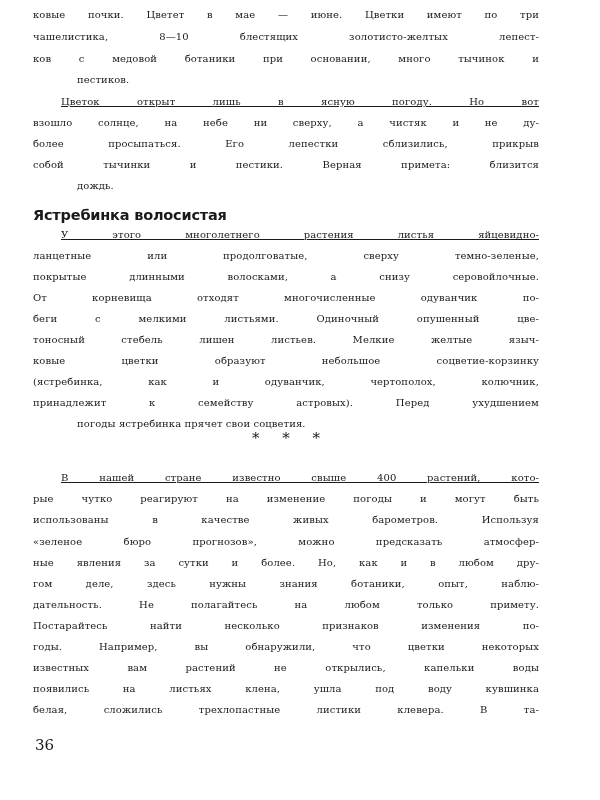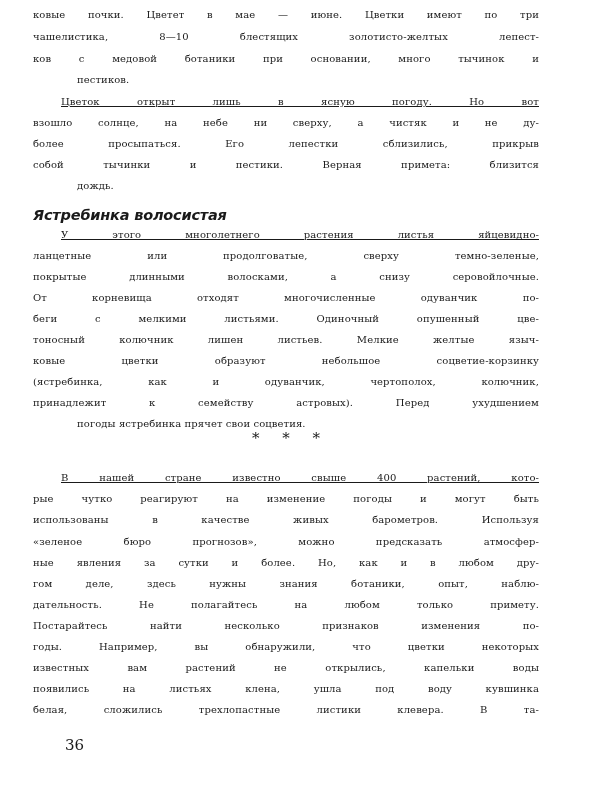--- a/index.html
+++ b/index.html
@@ -10,27 +10,27 @@
     .page { position: absolute; left: 33px; top: 0; width: 506px; }
     .line {
       position: absolute; left: 0; width: 506px; height: 20px;
       font-size: 10px; line-height: 20px; white-space: nowrap;
       text-align: justify; text-align-last: justify; letter-spacing: 0.1px;
     }
     .line.last { text-align-last: left; margin-left: 44px; }
     .line.indent { padding-left: 28px; width: 478px; text-decoration: underline; }
     .heading {
       position: absolute; left: 0; font-family: "DejaVu Sans", "Liberation Sans", sans-serif;
-      font-weight: bold; font-size: 14.5px; line-height: 20px; letter-spacing: -0.2px; font-style: italic;
+      font-weight: bold; font-size: 14.5px; line-height: 20px; letter-spacing: -0.2px;
     }
     .stars {
       position: absolute; left: 0; width: 506px; text-align: center; font-size: 15px; line-height: 20px;
       word-spacing: 18px;
     }
-    .pagenum { position: absolute; left: 2px; font-size: 15px; line-height: 20px; margin-left: 30px; }
+    .pagenum { position: absolute; left: 2px; font-size: 15px; line-height: 20px; }
   </style>
 </head>
 <body>
 
 <div class="page">
 
   <div class="line" style="top:5px">ковые почки. Цветет в мае — июне. Цветки имеют по три</div>
   <div class="line" style="top:27px">чашелистика, 8—10 блестящих золотисто-желтых лепест-</div>
   <div class="line" style="top:49px">ков с медовой ботаники при основании, много тычинок и</div>
   <div class="line last" style="top:70px">пестиков.</div>
@@ -41,21 +41,21 @@
   <div class="line" style="top:155px">собой  тычинки и пестики.  Верная  примета:  близится</div>
   <div class="line last" style="top:176px">дождь.</div>
 
   <div class="heading" style="top:205px">Ястребинка волосистая</div>
 
   <div class="line indent" style="top:225px">У этого многолетнего растения  листья  яйцевидно-</div>
   <div class="line" style="top:246px">ланцетные или продолговатые,  сверху  темно-зеленые,</div>
   <div class="line" style="top:267px">покрытые длинными волосками, а снизу серовойлочные.</div>
   <div class="line" style="top:288px">От корневища отходят многочисленные одуванчик по-</div>
   <div class="line" style="top:309px">беги с мелкими листьями. Одиночный опушенный цве-</div>
-  <div class="line" style="top:330px">тоносный колючник лишен листьев. Мелкие желтые языч-</div>
+  <div class="line" style="top:330px">тоносный стебель лишен листьев. Мелкие желтые языч-</div>
   <div class="line" style="top:351px">ковые цветки образуют  небольшое  соцветие-корзинку</div>
   <div class="line" style="top:372px">(ястребинка, как и одуванчик, чертополох,  колючник,</div>
   <div class="line" style="top:393px">принадлежит к семейству астровых). Перед ухудшением</div>
   <div class="line last" style="top:414px">погоды ястребинка прячет свои соцветия.</div>
 
   <div class="stars" style="top:428px">* * *</div>
 
   <div class="line indent" style="top:468px">В нашей стране известно свыше 400 растений, кото-</div>
   <div class="line" style="top:489px">рые чутко реагируют на изменение погоды и могут быть</div>
   <div class="line" style="top:510px">использованы в качестве живых барометров. Используя</div>

